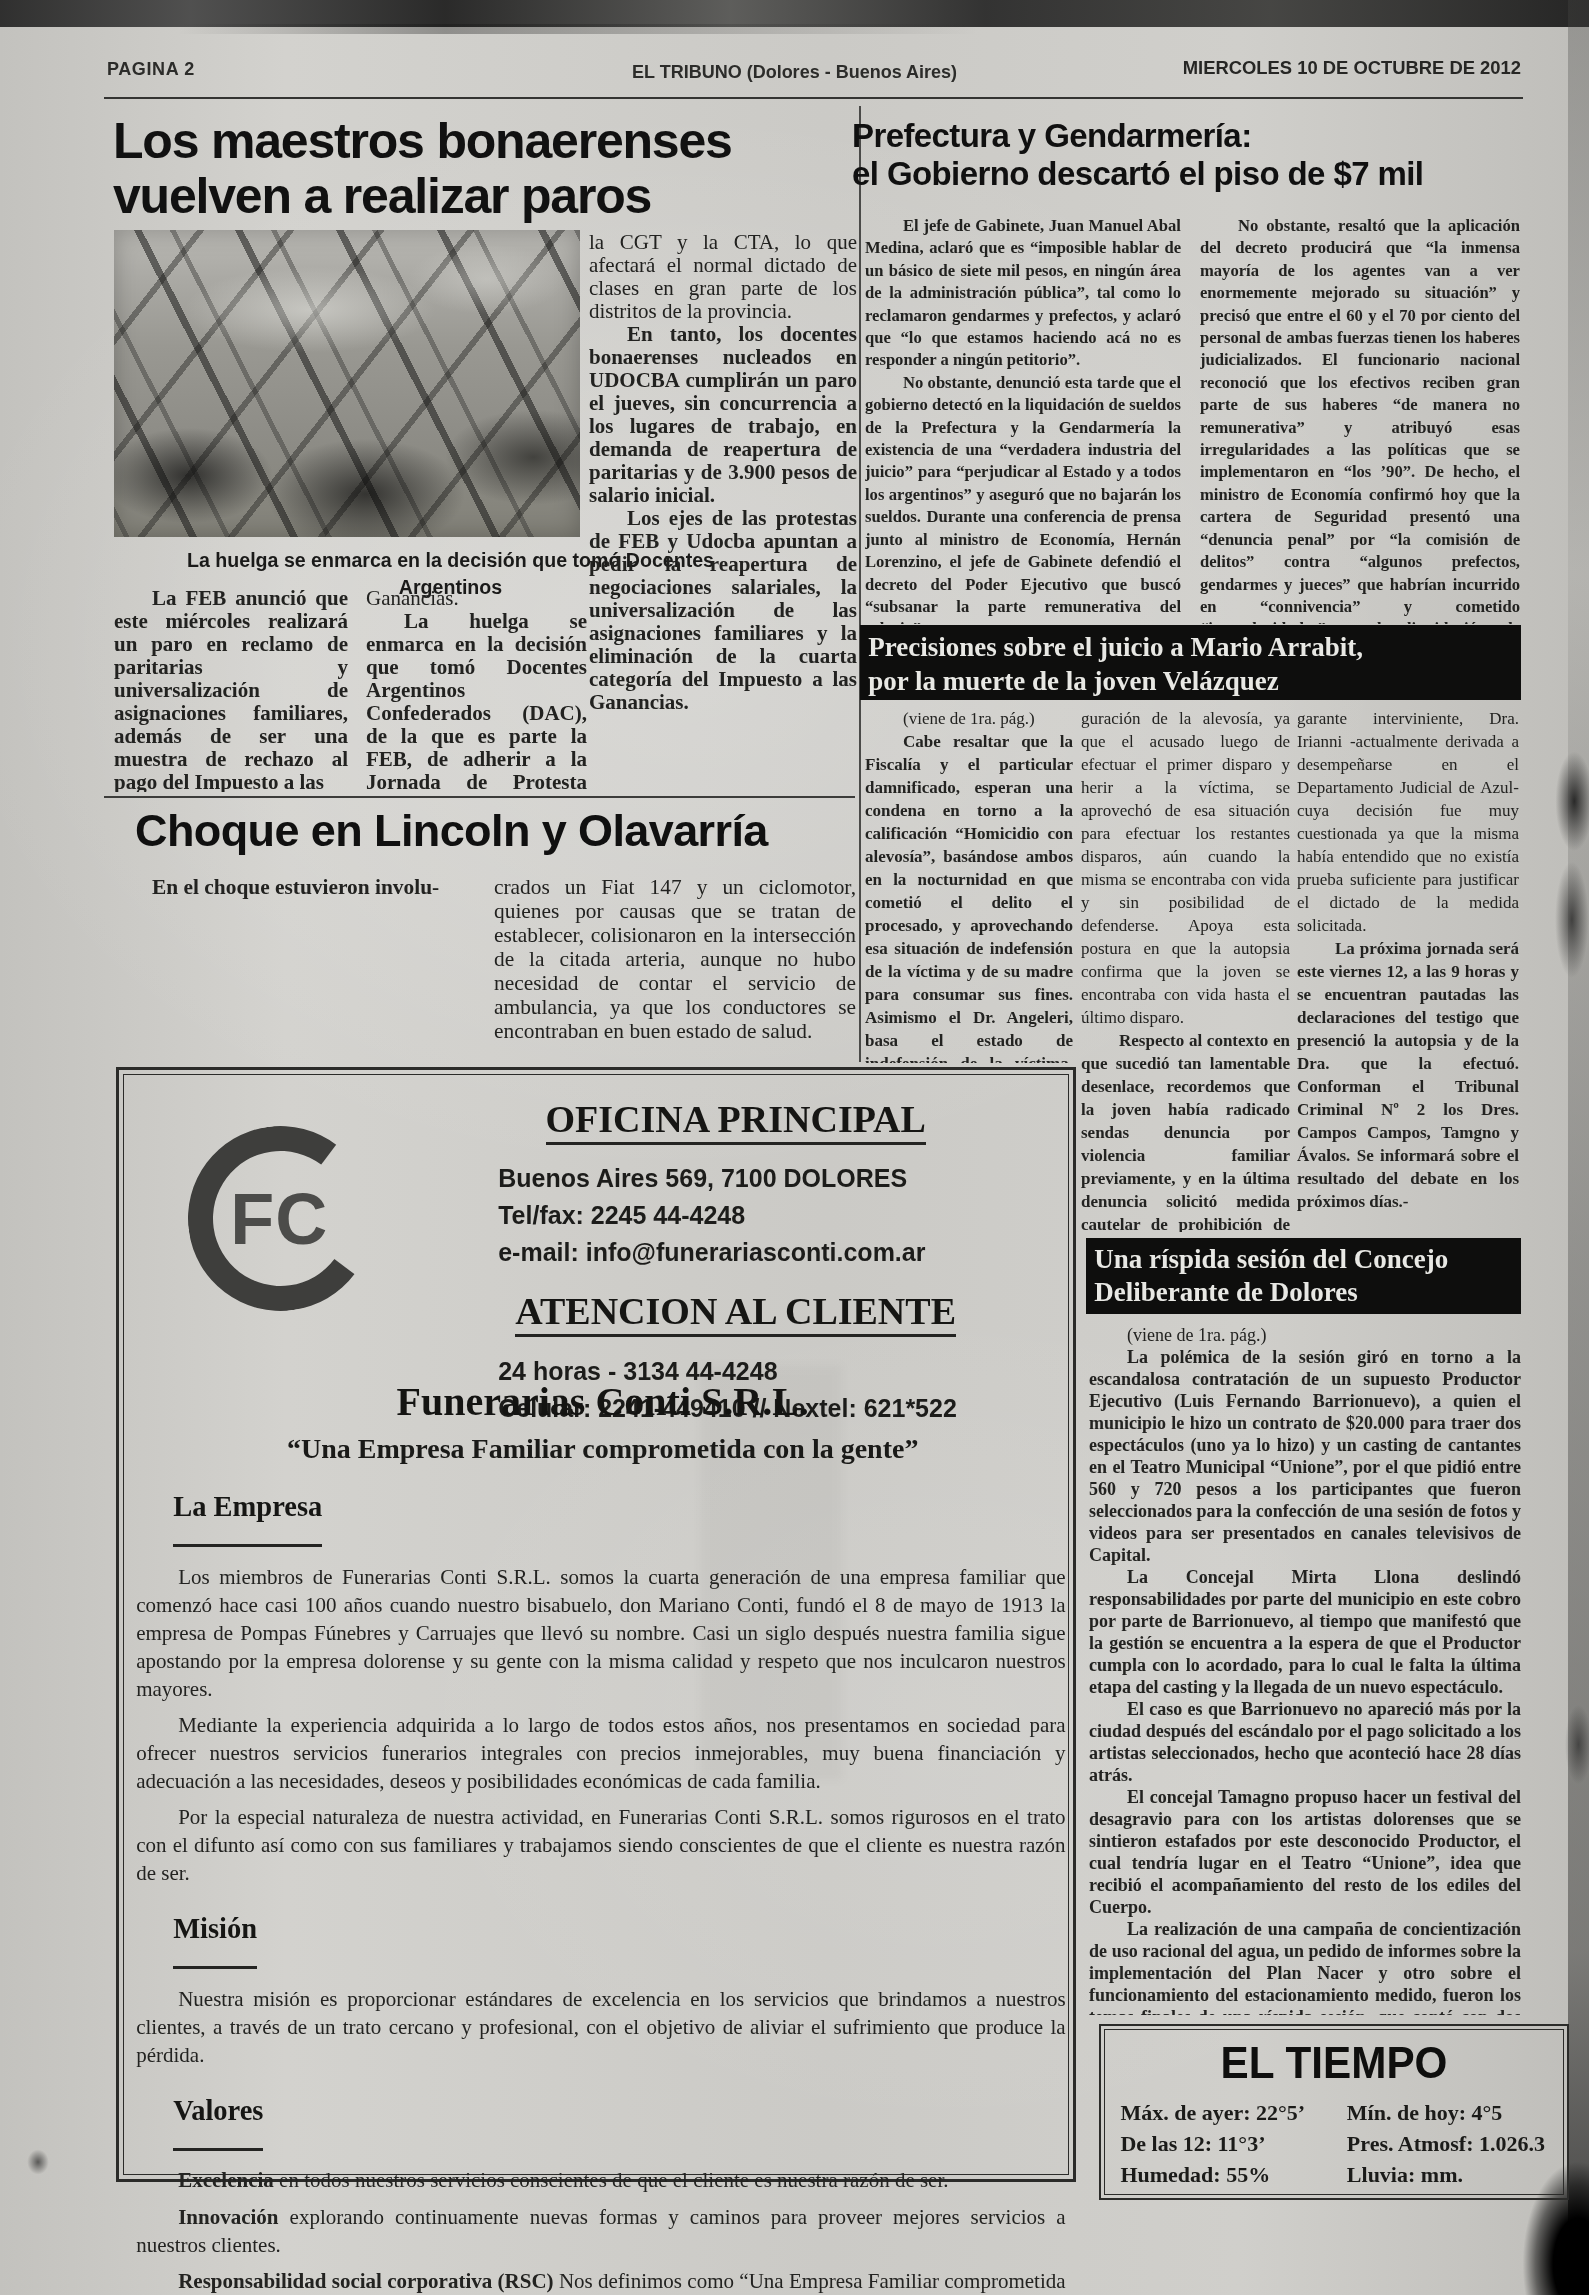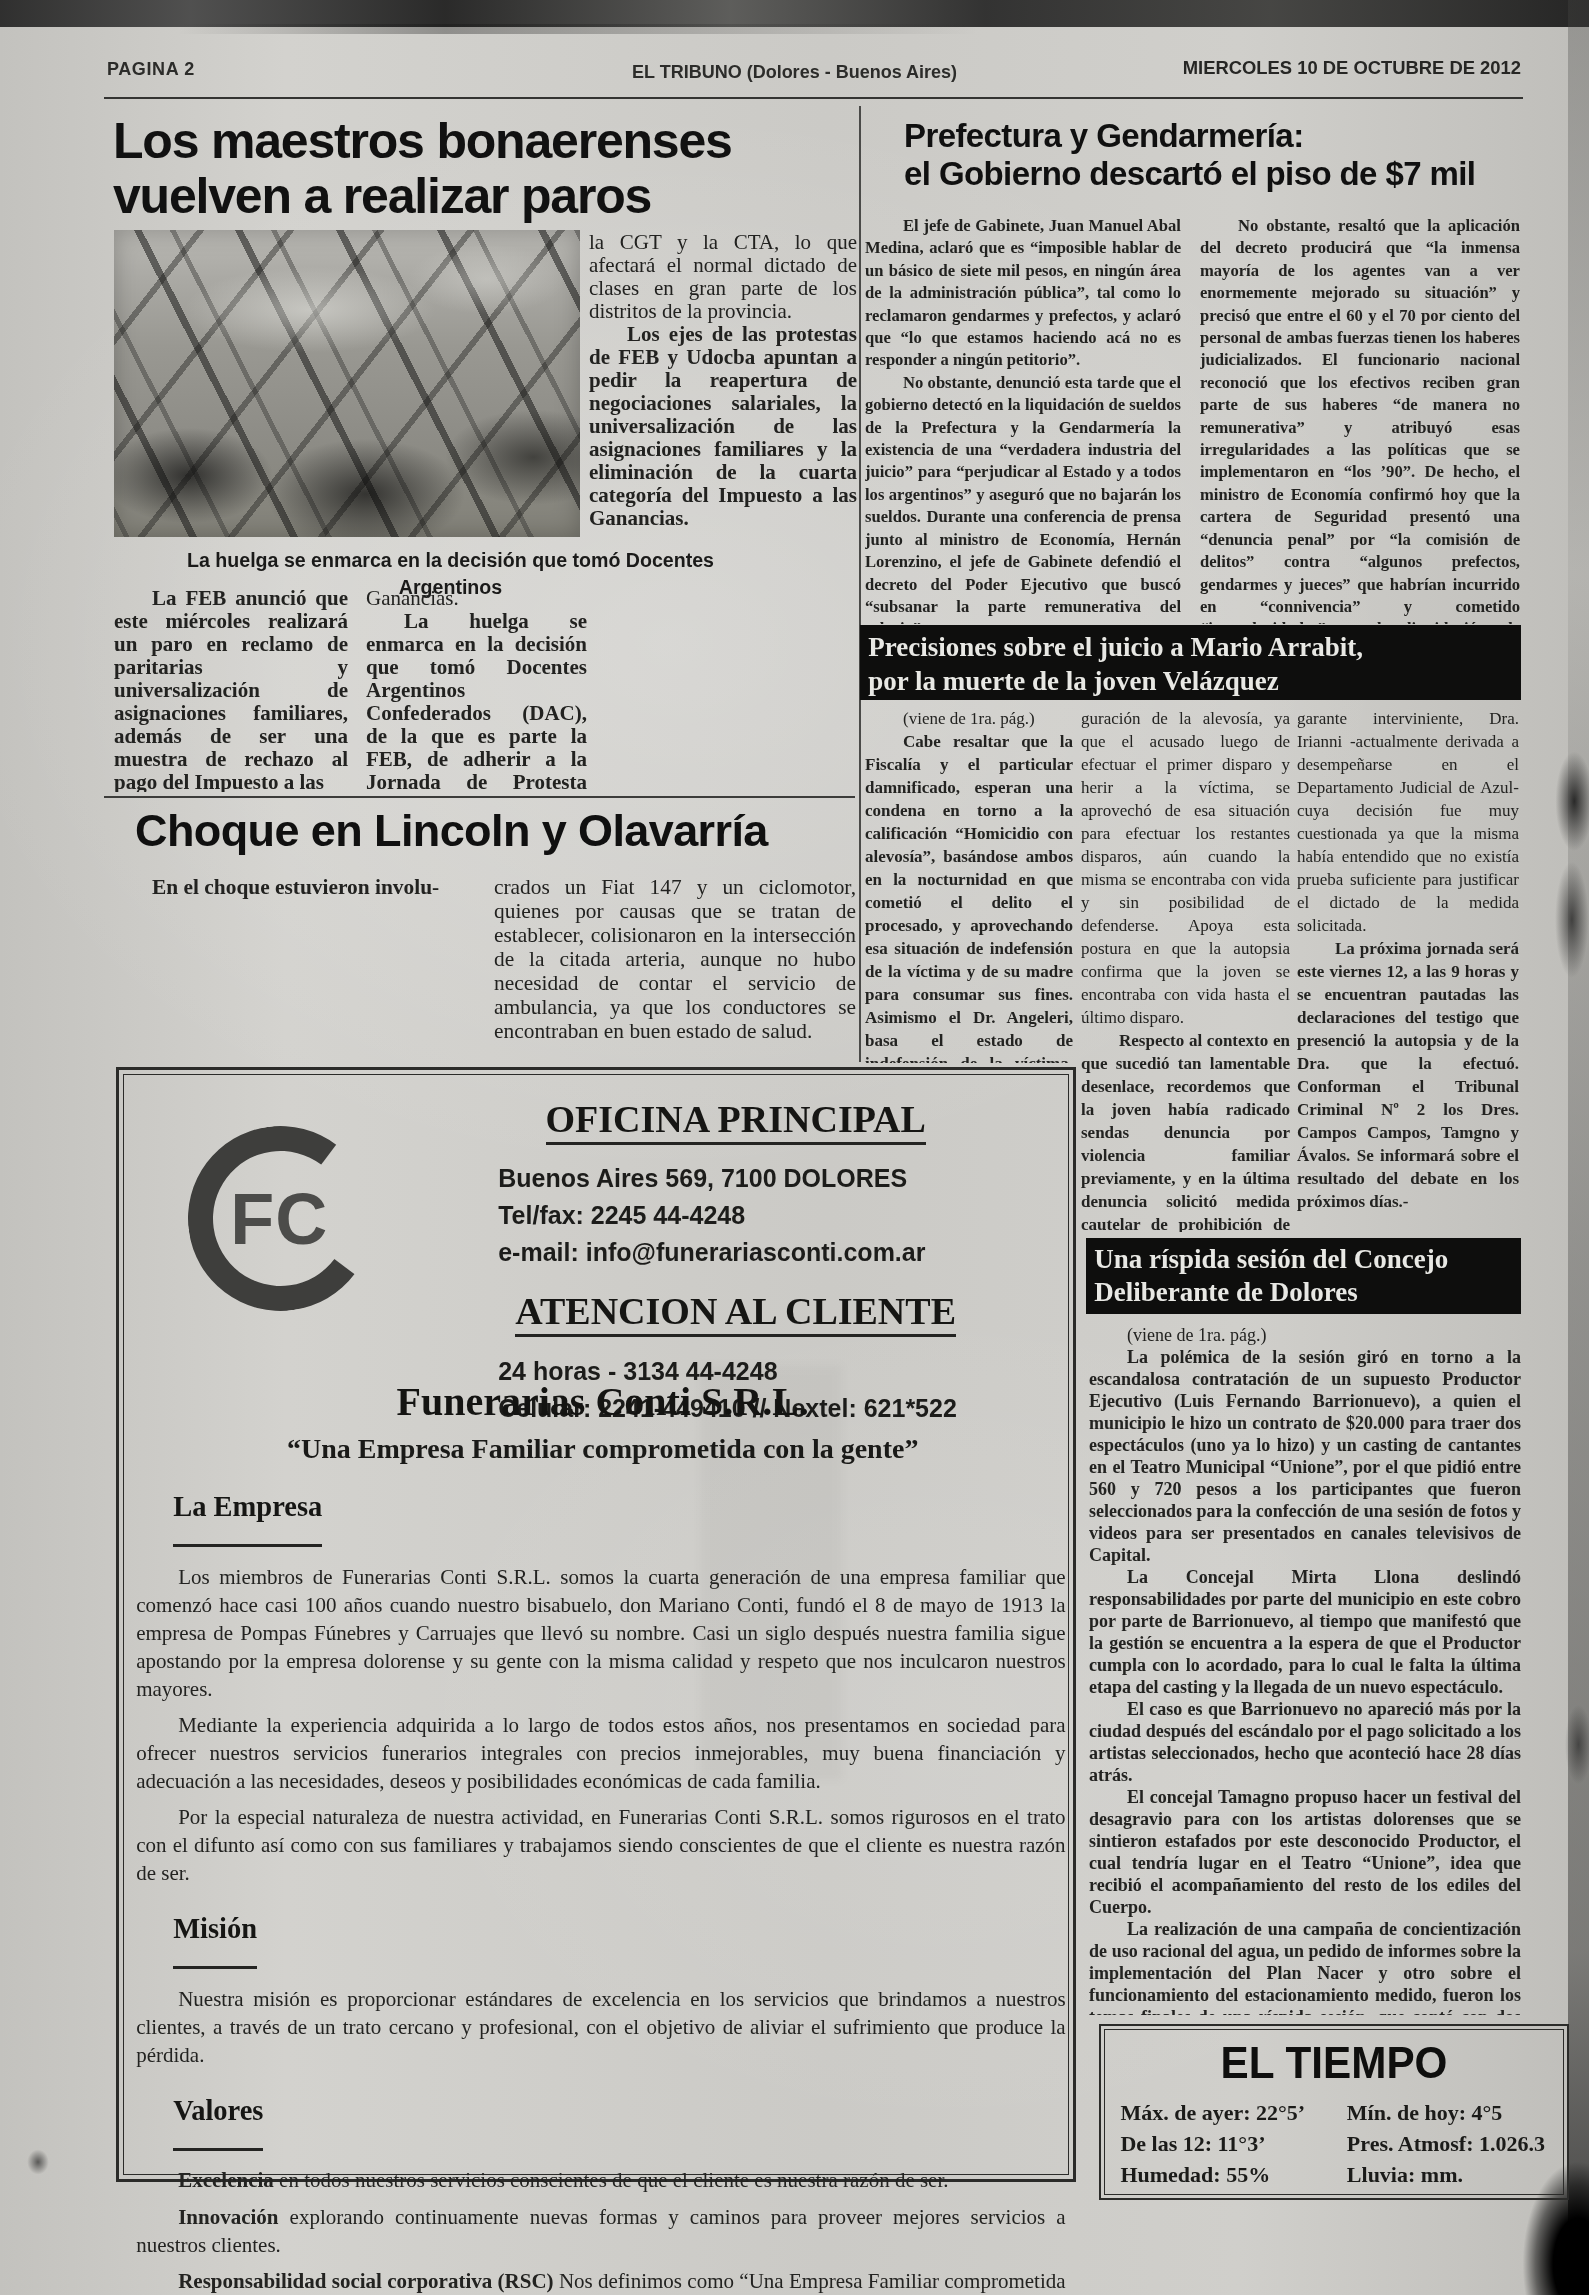--- a/index.html
+++ b/index.html
@@ -54,21 +54,21 @@
   .ph-blobs{position:absolute;inset:0;
     background:radial-gradient(ellipse 136px 77px at 16% 80%,rgba(12,12,12,.7),transparent 62%),
                radial-gradient(ellipse 160px 89px at 54% 86%,rgba(8,8,8,.65),transparent 62%),
                radial-gradient(ellipse 142px 77px at 90% 74%,rgba(18,18,16,.6),transparent 62%),
                radial-gradient(ellipse 190px 65px at 42% 26%,rgba(235,235,230,.5),transparent 66%),
                radial-gradient(ellipse 119px 53px at 80% 16%,rgba(225,225,220,.4),transparent 66%);}
   .caption{position:absolute;left:133px;top:547px;width:635px;text-align:center;
     font-family:"Liberation Sans", sans-serif;font-weight:700;font-size:19.6px;line-height:1.38;color:#1a1a19;}
   .m-col{font-size:21px;line-height:23px;color:#222220;}
   
-  .p-head{position:absolute;left:904px;top:117px;width:663px;margin:0;
+  .p-head{position:absolute;left:852px;top:117px;width:663px;margin:0;
     font-size:33px;line-height:38px;font-weight:700;letter-spacing:-0.6px;color:#101010;}
   .p-col{font-size:16.6px;line-height:22.4px;color:#222220;}
   
   .banner{position:absolute;background:#0e0e0d;color:#e8e8e4;
     font-weight:700;font-size:27px;line-height:34px;padding:4.7px 8.3px;box-sizing:border-box;}
   
   .pr-col{font-size:17px;line-height:23px;color:#232321;}
   
   .c-rule{position:absolute;left:104px;top:796px;width:751px;height:1.8px;background:#3c3c3a;}
   .c-head{position:absolute;left:135px;top:805px;width:721px;margin:0;
@@ -133,20 +133,21 @@
   <div class="caption">La huelga se enmarca en la decisión que tomó Docentes Argentinos</div>
   <div class="col m-col" style="left:114px;top:587px;width:234px;height:205px;">
     <p class="ind">La FEB anunció que este miércoles realizará un paro en reclamo de paritarias y universalización de asignaciones familiares, además de ser una muestra de rechazo al pago del Impuesto a las</p>
   </div>
   <div class="col m-col" style="left:366px;top:587px;width:221px;height:205px;">
     <p>Ganancias.</p>
     <p class="ind">La huelga se enmarca en la decisión que tomó Docentes Argentinos Confederados (DAC), de la que es parte la FEB, de adherir a la Jornada de Protesta Nacional convocada por</p>
   </div>
   <div class="col m-col" style="left:589px;top:231px;width:268px;height:561px;">
     <p>la CGT y la CTA, lo que afectará el normal dictado de clases en gran parte de los distritos de la provincia.</p>
+    <p class="ind">En tanto, los docentes bonaerenses nucleados en UDOCBA cumplirán un paro el jueves, sin concurrencia a los lugares de trabajo, en demanda de reapertura de paritarias y de 3.900 pesos de salario inicial.</p>
     <p class="ind">Los ejes de las protestas de FEB y Udocba apuntan a pedir la reapertura de negociaciones salariales, la universalización de las asignaciones familiares y la eliminación de la cuarta categoría del Impuesto a las Ganancias.</p>
   </div>
 
   <h2 class="p-head sans">
     <div>Prefectura y Gendarmería:</div>
     <div>el Gobierno descartó el piso de $7 mil</div>
   </h2>
   <div class="col p-col" style="left:865px;top:215px;width:316px;height:409px;">
     <p class="ind">El jefe de Gabinete, Juan Manuel Abal Medina, aclaró que es “imposible hablar de un básico de siete mil pesos, en ningún área de la administración pública”, tal como lo reclamaron gendarmes y prefectos, y aclaró que “lo que estamos haciendo acá no es responder a ningún petitorio”.</p>
     <p class="ind">No obstante, denunció esta tarde que el gobierno detectó en la liquidación de sueldos de la Prefectura y la Gendarmería la existencia de una “verdadera industria del juicio” para “perjudicar al Estado y a todos los argentinos” y aseguró que no bajarán los sueldos. Durante una conferencia de prensa junto al ministro de Economía, Hernán Lorenzino, el jefe de Gabinete defendió el decreto del Poder Ejecutivo que buscó “subsanar la parte remunerativa del salario”.</p>

